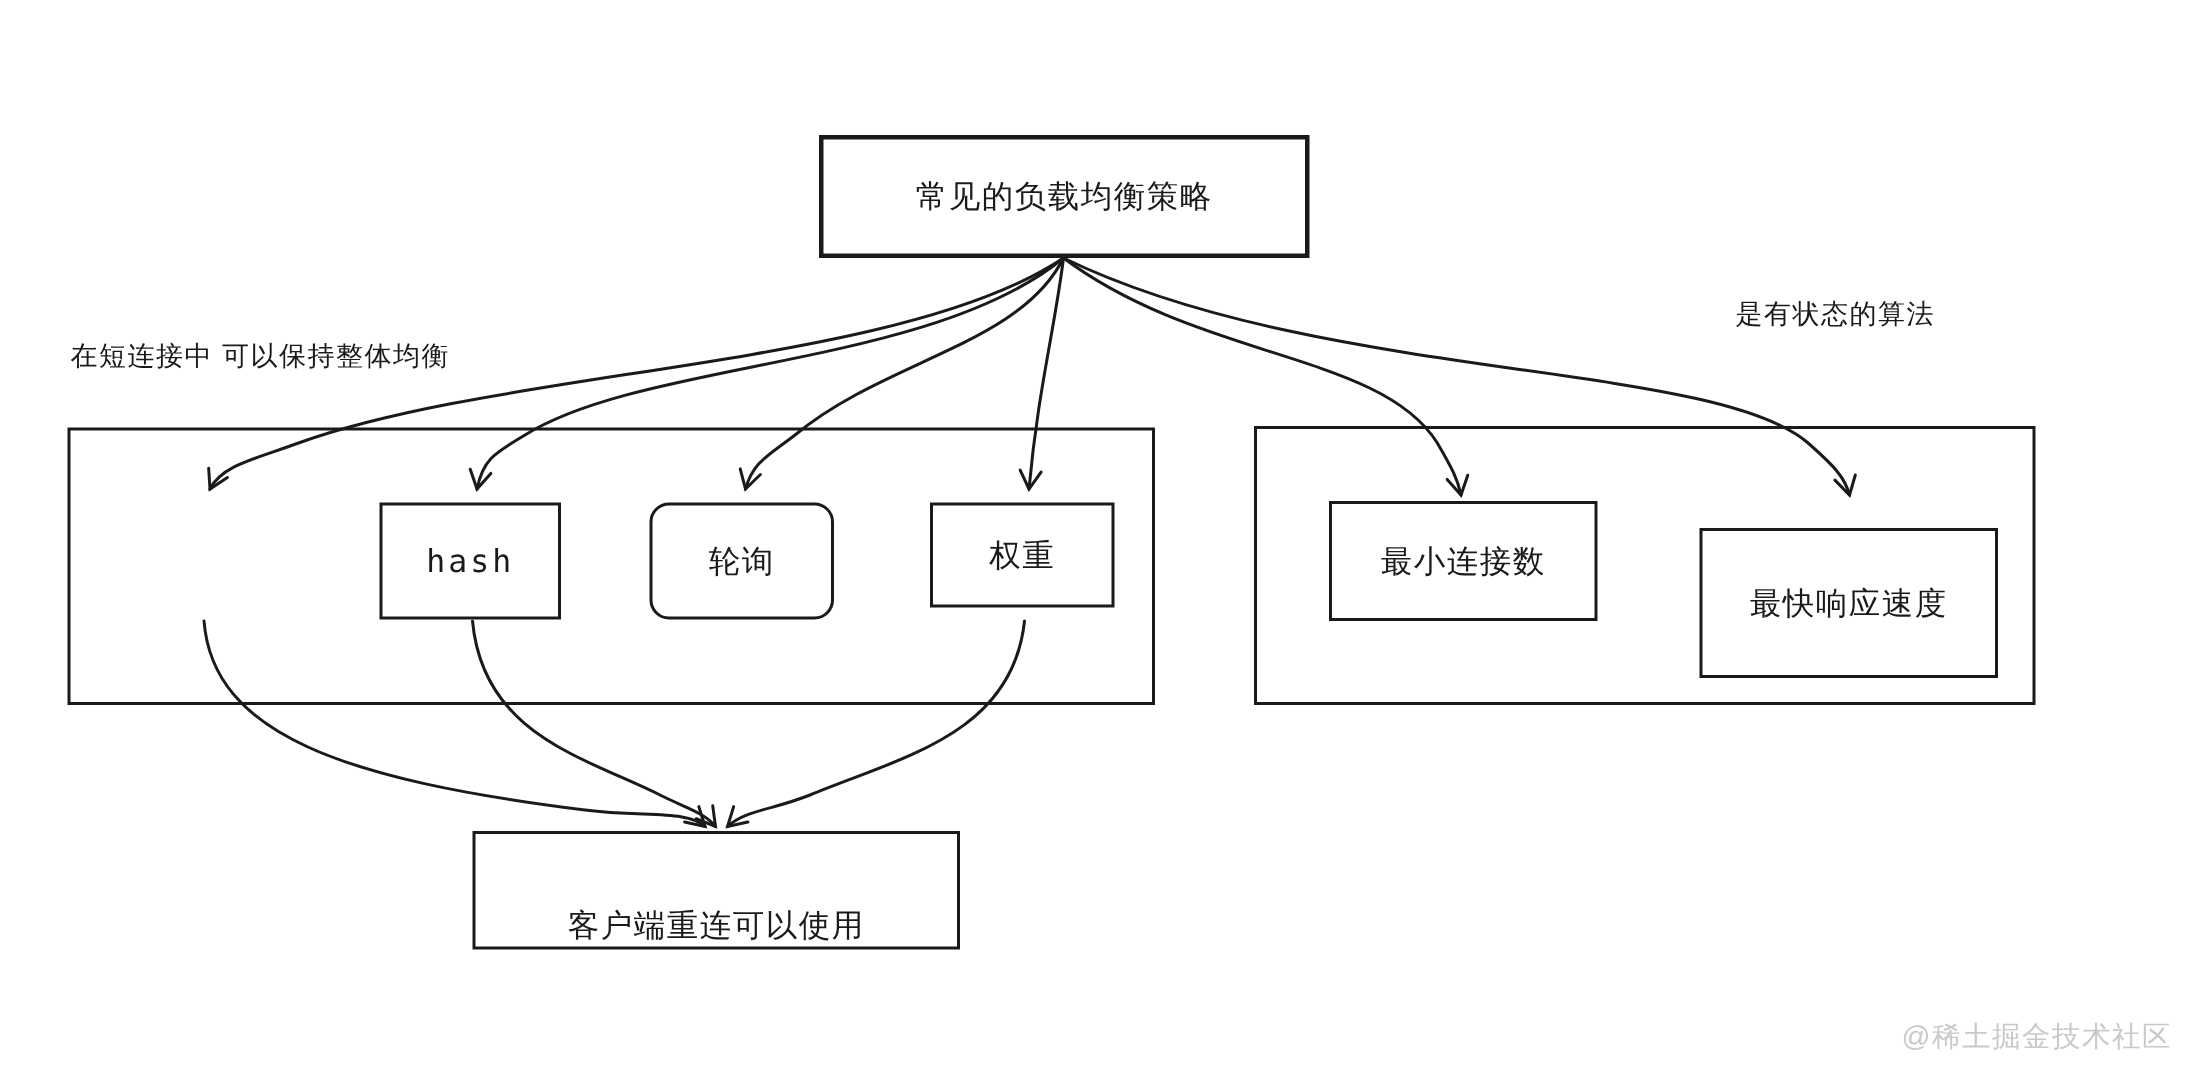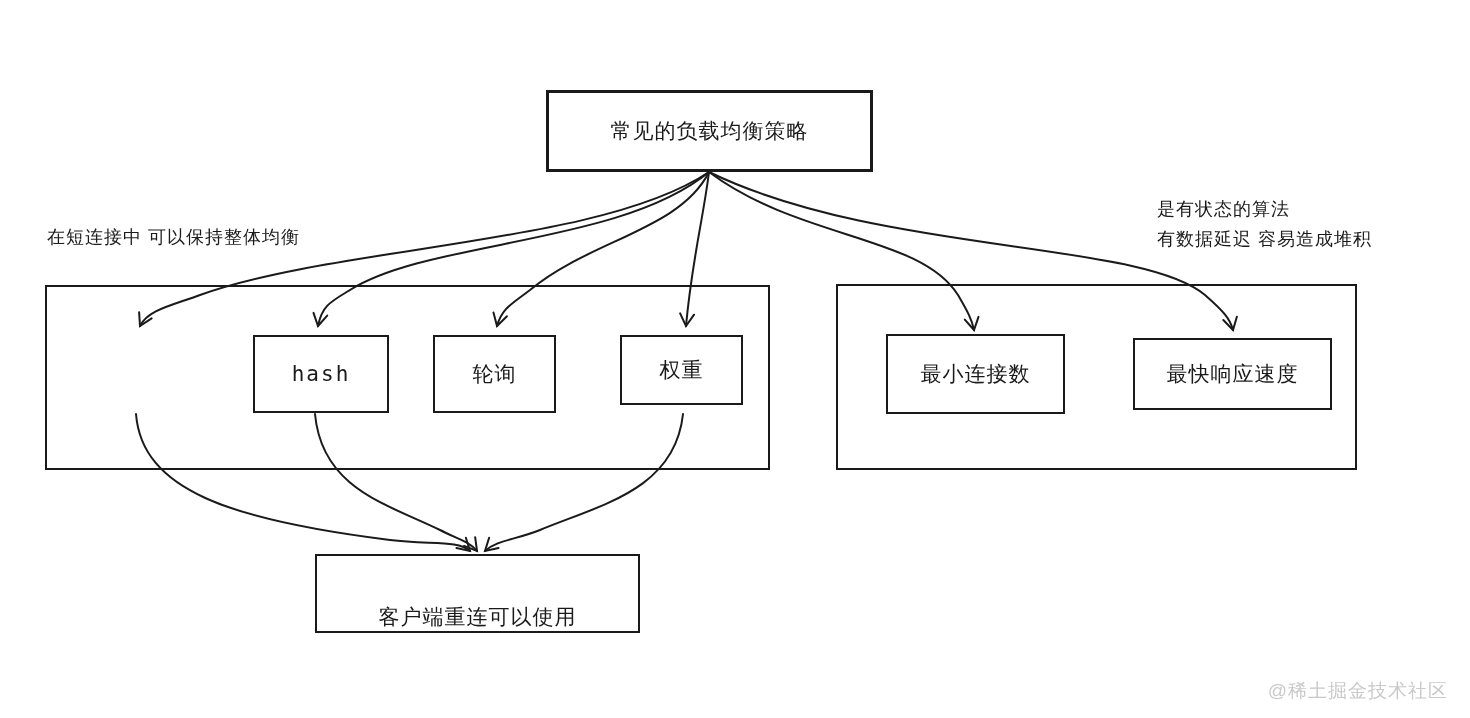--- a/index.html
+++ b/index.html
@@ -65,25 +65,25 @@
     letter-spacing: 1px;
     color: var(--watermark, #c9c9c9);
     white-space: nowrap;
   }
 
   
   #node-root        { left: 546px; top: 90px;  width: 327px; height: 82px; text-align: right; }
   #group-left       { left: 45px;  top: 285px; width: 725px; height: 185px; }
   #group-right      { left: 836px; top: 284px; width: 521px; height: 186px; }
   #node-random      { left: 75px;  top: 335px; width: 122px; height: 78px; }
-  #node-hash        { left: 253px; top: 335px; width: 136px; height: 78px; }
-  #node-roundrobin  { left: 433px; top: 335px; width: 123px; height: 78px; }
+  #node-hash        { left: 253px; top: 335px; width: 121px; height: 78px; }
+  #node-roundrobin  { left: 433px; top: 335px; width: 123px; height: 78px; border-radius: 13px; }
   #node-weight      { left: 620px; top: 335px; width: 123px; height: 70px; }
   #node-minconn     { left: 886px; top: 334px; width: 179px; height: 80px; }
-  #node-fastest     { left: 1133px;top: 338px; width: 199px; height: 72px; }
+  #node-fastest     { left: 1133px;top: 352px; width: 199px; height: 100px; }
   #node-client      { left: 315px; top: 554px; width: 325px; height: 79px; align-items: flex-end; }
   #note-left        { left: 47px;  top: 222px; }
   #note-right       { left: 1157px;top: 194px; }
 </style>
 </head>
 <body>
 
 <div class="canvas">
 
   <svg class="edges" viewBox="0 0 1470 718">
@@ -111,21 +111,20 @@
   <div class="node root" id="node-root">
     <span>常见的负载均衡策略</span>
   </div>
 
   <div class="note" id="note-left">
     <span>在短连接中 可以保持整体均衡</span>
   </div>
 
   <div class="note" id="note-right">
     <div>是有状态的算法</div>
-    <div>有数据延迟 容易造成堆积</div>
   </div>
 
   <div class="node mono" id="node-hash">
     <span>hash</span>
   </div>
   <div class="node" id="node-roundrobin">
     <span>轮询</span>
   </div>
   <div class="node" id="node-weight">
     <span>权重</span>

